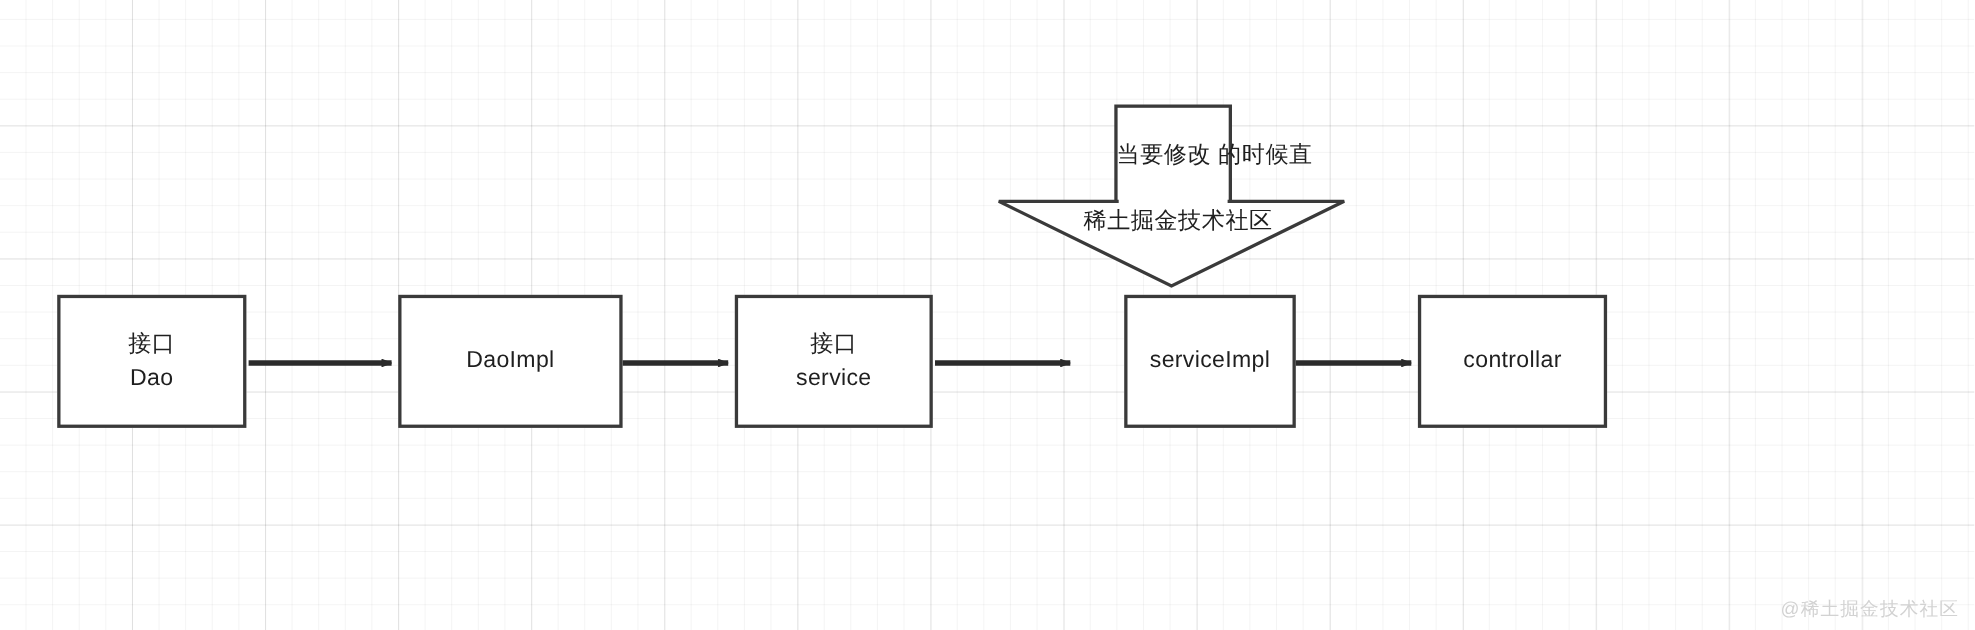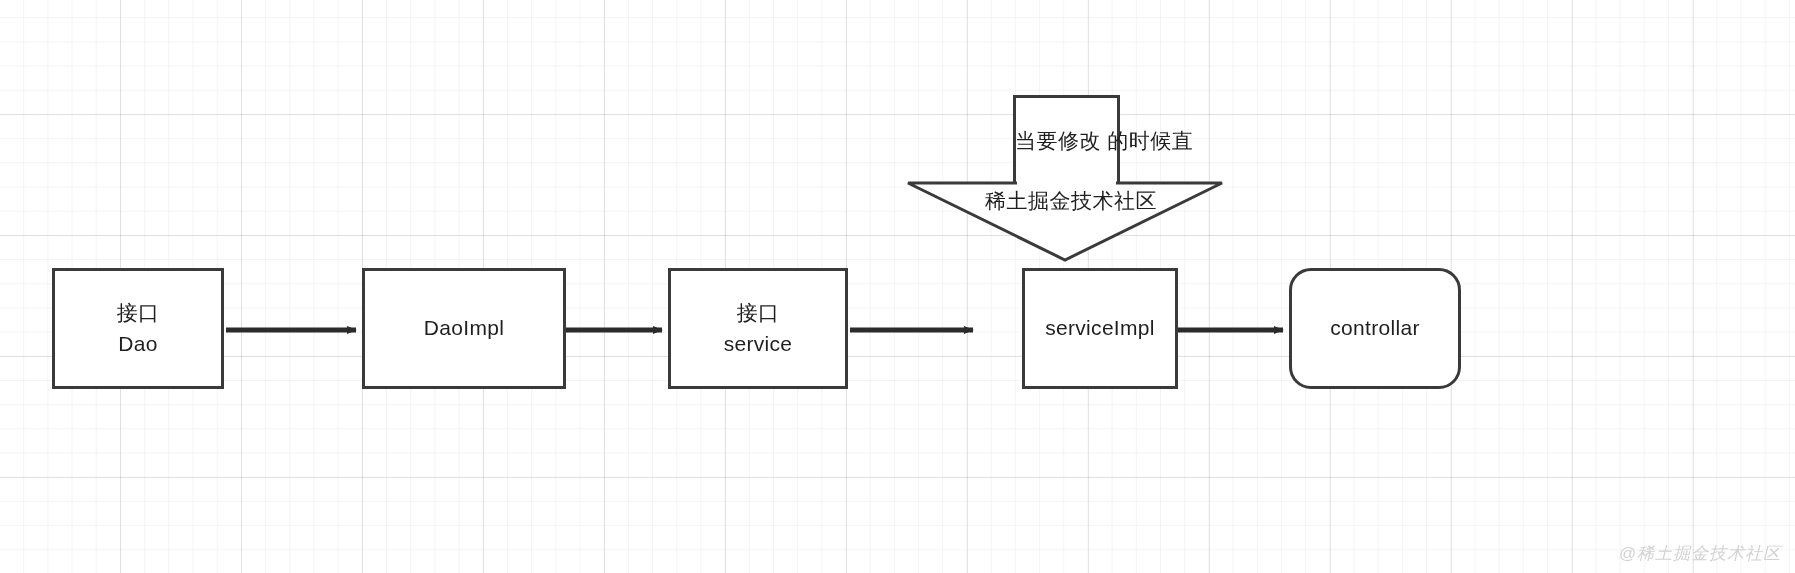--- a/index.html
+++ b/index.html
@@ -66,21 +66,20 @@
   }
   .watermark {
     position: absolute;
     right: 14px;
     bottom: 8px;
     color: #d2d2d2;
     font-size: 17px;
     letter-spacing: 1px;
     z-index: 6;
     user-select: none;
-    font-style: italic;
   }
 </style>
 </head>
 <body>
 
 <div id="canvas">
 
   <svg class="overlay callout" viewBox="0 0 1795 573" preserveAspectRatio="none">
 
     <rect x="1014.5" y="96.5" width="104" height="96" fill="#ffffff" stroke="#3a3a3a" stroke-width="3"></rect>
@@ -121,19 +120,19 @@
 
   <div class="node" style="left:668px; top:268px; width:180px; height:121px;">
     <span class="ln">接口</span>
     <span class="ln">service</span>
   </div>
 
   <div class="node" style="left:979px; top:268px; width:156px; height:121px;margin-left:43px;">
     <span class="ln">serviceImpl</span>
   </div>
 
-  <div class="node" style="left:1289px; top:268px; width:172px; height:121px;border-radius:22px;">
+  <div class="node" style="left:1289px; top:268px; width:172px; height:121px;">
     <span class="ln">controllar</span>
   </div>
 
   <div class="watermark">@稀土掘金技术社区</div>
 
 </div>
 
 </body></html>

